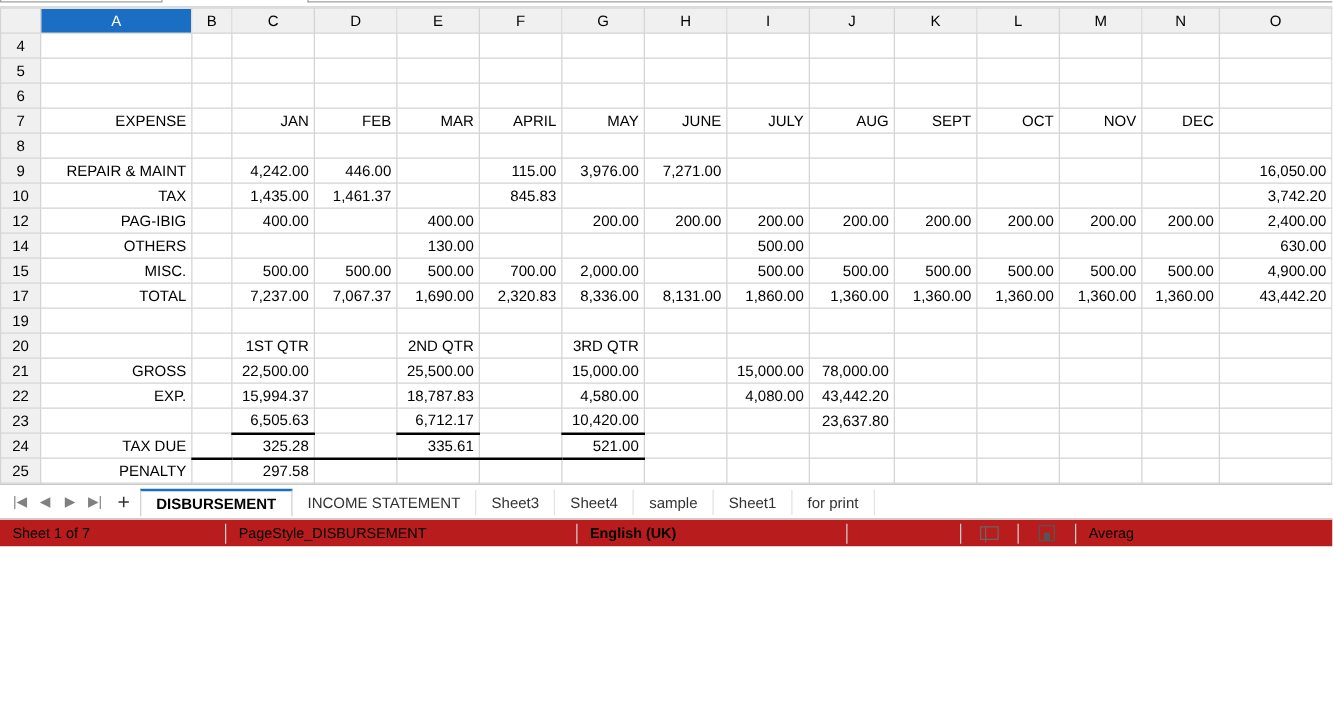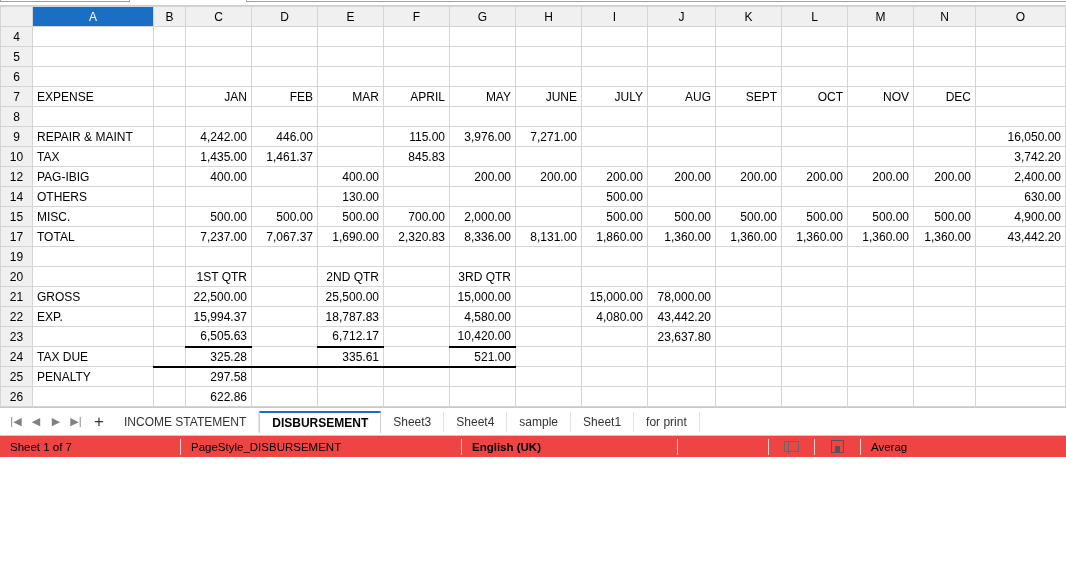--- a/index.html
+++ b/index.html
@@ -63,21 +63,21 @@
     background:#f0f0f0;
     border:1px solid #b8b8b8;
     text-align:center;
     font-size:11px;
     width:32px;
     color:#000;
   }
   td.rowhead.sel { background:#1a6fc4; color:#fff; }
 
   .num { text-align:right; }
-  .txt { text-align:left; }
+  .txt { text-align:right; }
   .b { font-weight:bold; }
 
   
   .top-bot { border-top:2px solid #000 !important; border-bottom:2px solid #000 !important; }
   .bot2 { border-bottom:2px solid #000 !important; }
 
   
   .cursor {
     outline:2px solid #1a6fc4;
     outline-offset:-2px;
@@ -111,21 +111,21 @@
     border-right:1px solid #d0d0d0;
     background:#fff;
   }
 
   
   .statusbar {
     display:flex; align-items:center;
     height:22px;
     border-top:1px solid #c8c8c8;
     font-size:11.5px;
-    background:#ef4444;
+    background:#b91c1c;
   }
   .statusbar .seg { padding:0 10px; height:22px; display:flex; align-items:center; }
   .statusbar .sep { width:1px; height:16px; background:#cfcfcf; }
   .st-sheet { width:180px; }
   .st-style { width:280px; padding-left:10px; }
   .st-lang { width:215px; padding-left:10px;font-weight:bold;}
   .st-mode { width:90px; }
   .st-ico { width:45px; justify-content:center; }
   .st-avg { flex:1; padding-left:8px; }
   .mini-sel {
@@ -502,51 +502,33 @@
           <td class=""></td>
           <td class=""></td>
           <td class=""></td>
           <td class=""></td>
           <td class=""></td>
           <td class=""></td>
           <td class=""></td>
           <td class=""></td>
           <td class=""></td>
         </tr>
-        <tr>
-          <td class="rowhead">26</td>
-          <td class=""></td>
-          <td class=""></td>
-          <td class="num">622.86</td>
-          <td class=""></td>
-          <td class=""></td>
-          <td class=""></td>
-          <td class=""></td>
-          <td class=""></td>
-          <td class=""></td>
-          <td class=""></td>
-          <td class=""></td>
-          <td class=""></td>
-          <td class=""></td>
-          <td class=""></td>
-          <td class=""></td>
-        </tr>
       </tbody>
   </table>
 </div>
 
 <div class="tabbar">
   <div class="navbtn">|◀</div>
   <div class="navbtn">◀</div>
   <div class="navbtn">▶</div>
   <div class="navbtn">▶|</div>
   <div class="plusbtn">+</div>
   <div id="tabs-host" style="display:flex;align-items:center;">
+      <div class="tab active">DISBURSEMENT</div>
       <div class="tab">INCOME STATEMENT</div>
-      <div class="tab active">DISBURSEMENT</div>
       <div class="tab">Sheet3</div>
       <div class="tab">Sheet4</div>
       <div class="tab">sample</div>
       <div class="tab">Sheet1</div>
       <div class="tab">for print</div>
     </div>
 </div>
 
 <div class="statusbar">
   <div class="seg st-sheet">Sheet 1 of 7</div>

